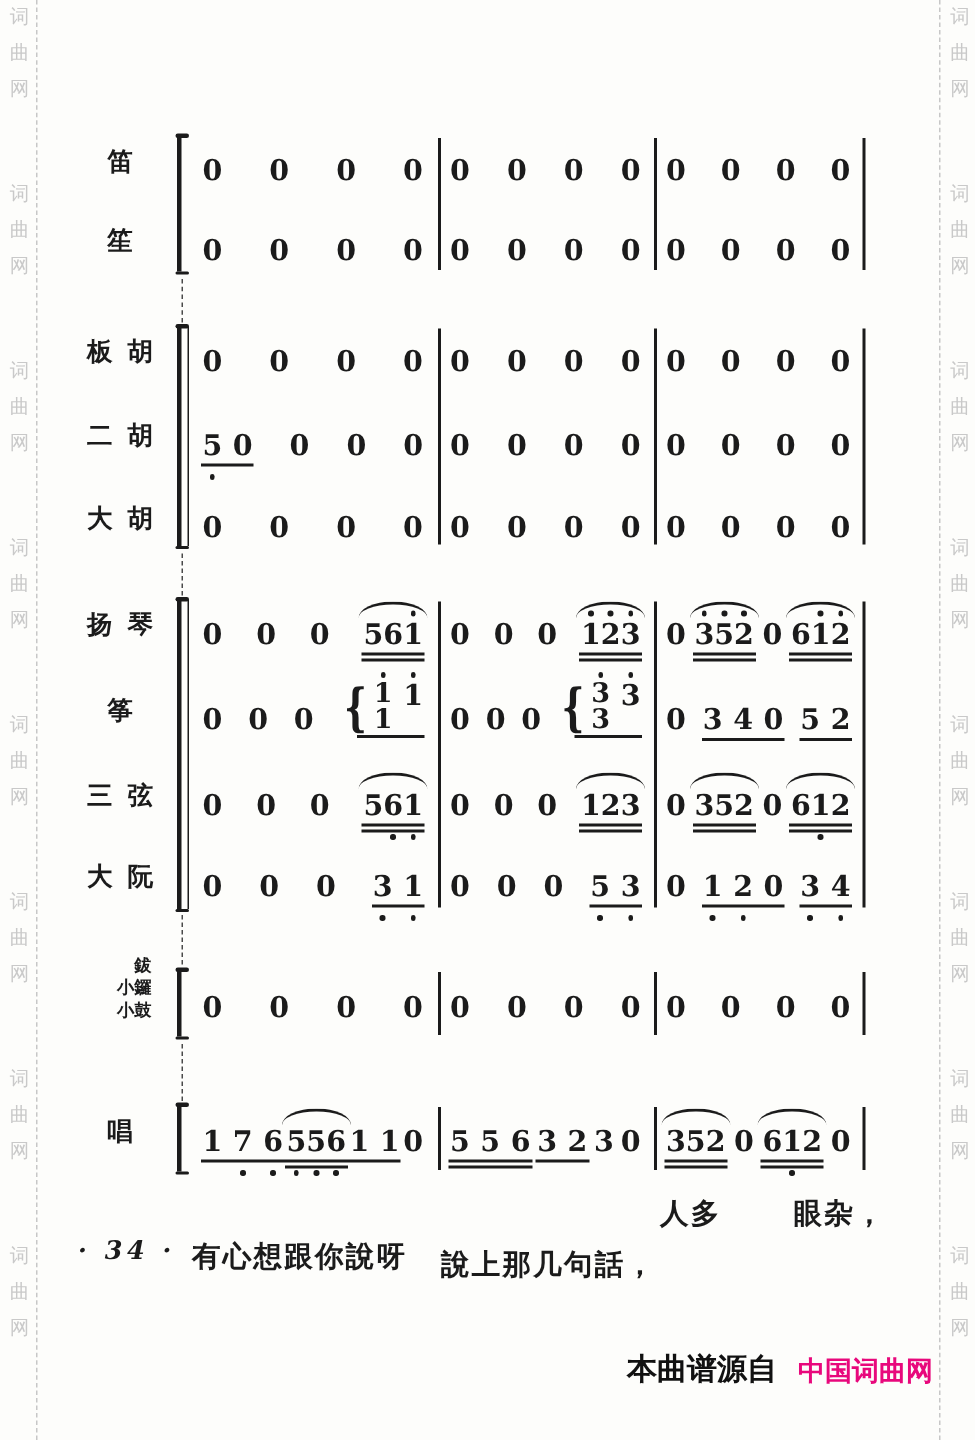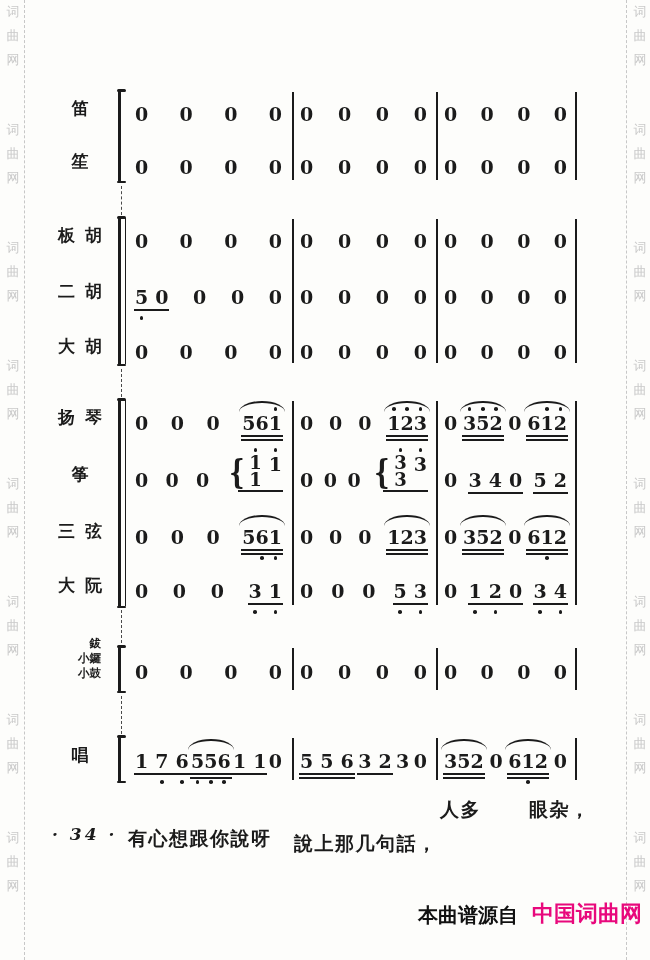--- a/index.html
+++ b/index.html
@@ -63,21 +63,21 @@
 
   
   .lyr{position:absolute;top:0;color:var(--ink);white-space:nowrap;
        font:600 19px/24px "DejaVu Serif",serif;letter-spacing:1.5px;}
 
   .pageno{position:absolute;left:52px;top:824px;color:var(--ink);
           font:700 italic 17px/20px "DejaVu Serif",serif;letter-spacing:3px;text-align:right;}
 
   .credit{position:absolute;left:418px;top:899px;display:flex;align-items:flex-end;gap:14px;}
   .credit-black{font-weight:800;font-size:20px;color:#111;}
-  .credit-red{font-weight:800;font-size:22px;}
+  .credit-red{font-weight:800;font-size:18px;}
 </style>
 </head>
 <body>
 
 <div class="page">
   <div id="wm-left-line" class="wm-line" style="left:24px"></div>
   <div id="wm-right-line" class="wm-line" style="left:626px"></div>
   <div id="wm-left" class="wm-col" style="left:4px">
       <div class="wm-group">
         <span class="wm-ch">词</span>

